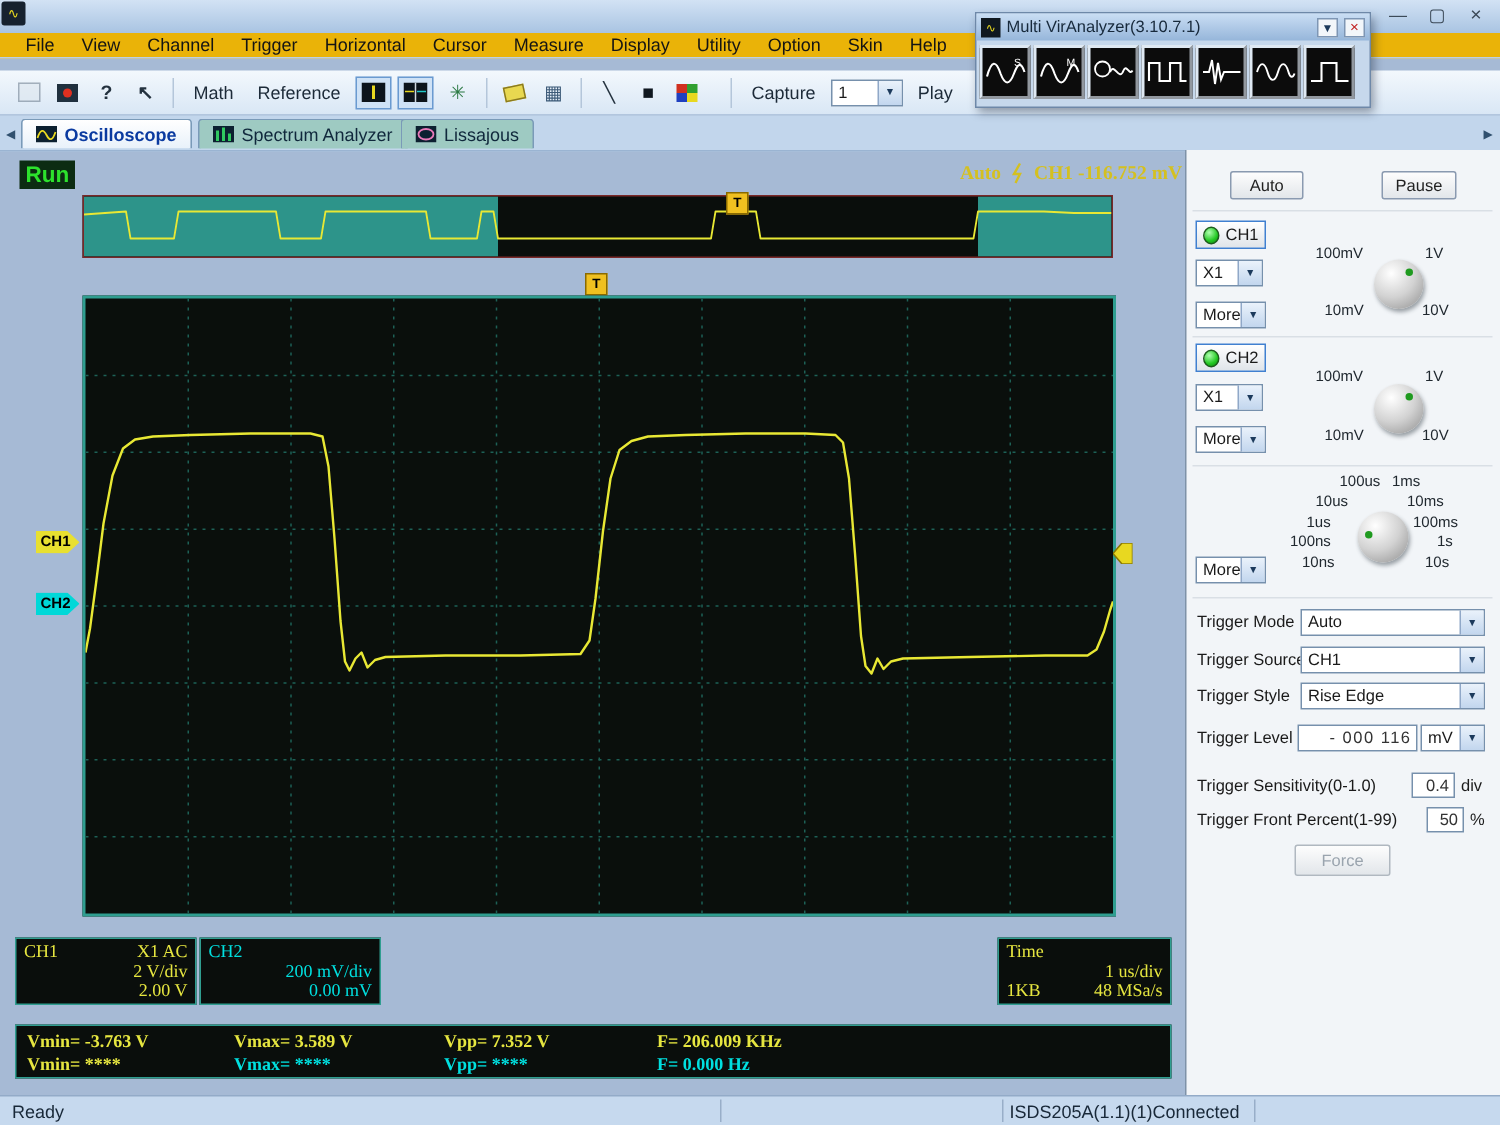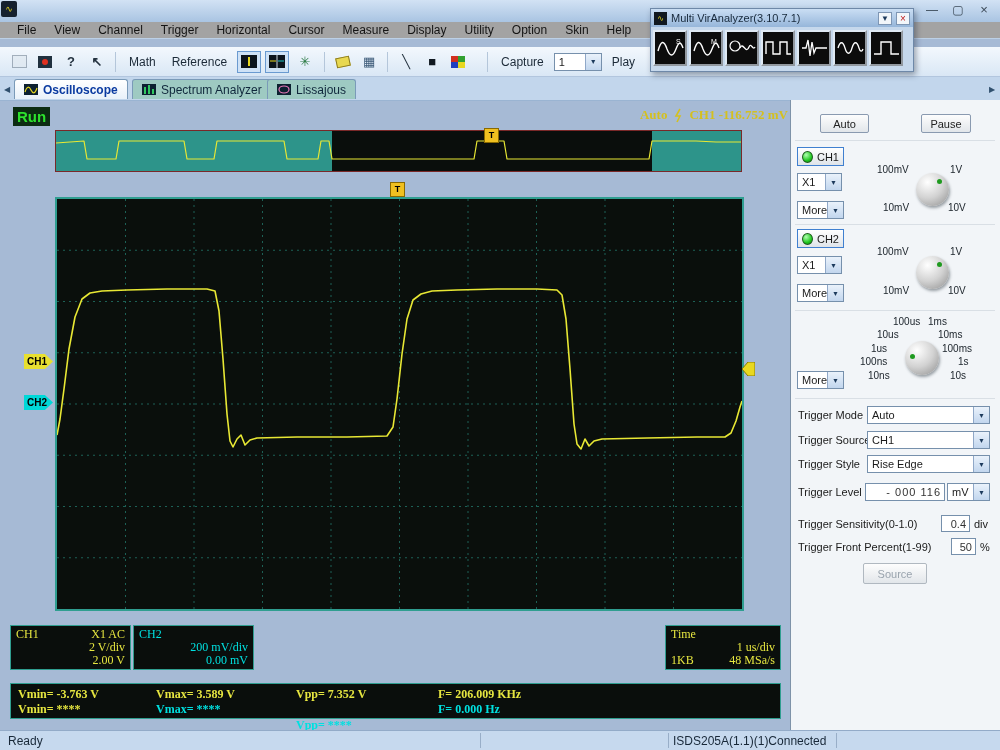--- a/index.html
+++ b/index.html
@@ -9,21 +9,21 @@
   
   .titlebar{left:0;top:0;width:1000px;height:22px;
     background:linear-gradient(#d2e2f4,#a9c4e2);border-bottom:1px solid #8aa8cc;}
   .titlebar .title{position:absolute;left:0;top:4px;width:100%;text-align:center;
     color:#5d7186;font-size:12px;}
   .appicon{position:absolute;left:1px;top:1px;width:16px;height:16px;background:#16212e;
     border-radius:2px;color:#e8d820;font-size:9px;line-height:16px;text-align:center;}
   .winbtn{position:absolute;top:2px;width:24px;height:16px;text-align:center;color:#3c4a58;
     font-size:12px;line-height:16px;cursor:default;}
   
-  .menubar{left:0;top:22px;width:1000px;height:17px;background:#a3a3a3;
+  .menubar{left:0;top:22px;width:1000px;height:17px;background:#eab308;
     border-bottom:1px solid #bcd0e6;display:flex;align-items:center;padding-left:8px;box-sizing:border-box;}
   .menuitem{padding:3px 9px;color:#141414;}
   
   .toolbar{left:0;top:47px;width:1000px;height:30px;
     background:linear-gradient(#f3f8fd,#d9e7f5);border-bottom:1px solid #b2c6de;
     display:flex;align-items:center;padding-left:8px;box-sizing:border-box;gap:4px;}
   .tbtn{width:22px;height:22px;border:1px solid transparent;display:flex;align-items:center;
     justify-content:center;font-size:13px;color:#24323f;box-sizing:border-box;}
   .tbtn.pressed{background:#cfe2f6;border:1px solid #6a9ad0;}
   .tsep{width:1px;height:20px;background:#b4c6da;margin:0 3px;}
@@ -293,21 +293,21 @@
       </div>
   </div>
 
   <div class="abs ibox measure">
     <span class="yel" style="left:7px;top:3px;">Vmin= -3.763 V</span>
     <span class="yel" style="left:145px;top:3px;">Vmax= 3.589 V</span>
     <span class="yel" style="left:285px;top:3px;">Vpp= 7.352 V</span>
     <span class="yel" style="left:427px;top:3px;">F= 206.009 KHz</span>
     <span class="yel" style="left:7px;top:18px;">Vmin= ****</span>
     <span class="cyn" style="left:145px;top:18px;">Vmax= ****</span>
-    <span class="cyn" style="left:285px;top:18px;margin-top:16px;">Vpp= ****</span>
+    <span class="cyn" style="left:285px;top:18px;">Vpp= ****</span>
     <span class="cyn" style="left:427px;top:18px;">F= 0.000 Hz</span>
   </div>
 
   <div class="abs rpanel"></div>
   <div class="abs pbtn" style="left:820px;top:114px;width:47px;height:17px;">Auto</div>
   <div class="abs pbtn" style="left:921px;top:114px;width:48px;height:17px;">Pause</div>
   <div class="hr" style="top:140px;"></div>
 
   <div class="abs chbadge" style="left:797px;top:147px;width:47px;height:19px;">
     <span class="led"></span>
@@ -390,21 +390,21 @@
   <div class="abs sel" style="left:947px;top:483px;width:43px;height:18px;">
     <span class="sel-v">mV</span>
     <span class="sel-a">▼</span>
   </div>
   <span class="tlabel" style="left:798px;top:518px;">Trigger Sensitivity(0-1.0)</span>
   <div class="abs inp" style="left:941px;top:515px;width:29px;height:17px;">0.4</div>
   <span class="tlabel" style="left:974px;top:518px;">div</span>
   <span class="tlabel" style="left:798px;top:541px;">Trigger Front Percent(1-99)</span>
   <div class="abs inp" style="left:951px;top:538px;width:25px;height:17px;">50</div>
   <span class="tlabel" style="left:980px;top:541px;">%</span>
-  <div class="abs pbtn disabled" style="left:863px;top:563px;width:62px;height:19px;">Source</div>
+  <div class="abs pbtn disabled" style="left:863px;top:563px;width:62px;height:19px;">Force</div>
 
   <div class="abs statusbar">
     <span class="abs" style="left:8px;top:3px;">Ready</span>
     <span class="sseg" style="left:480px;"></span>
     <span class="sseg" style="left:668px;"></span>
     <span class="abs" style="left:673px;top:3px;">ISDS205A(1.1)(1)Connected</span>
     <span class="sseg" style="left:836px;"></span>
   </div>
 
   <div class="abs float">

